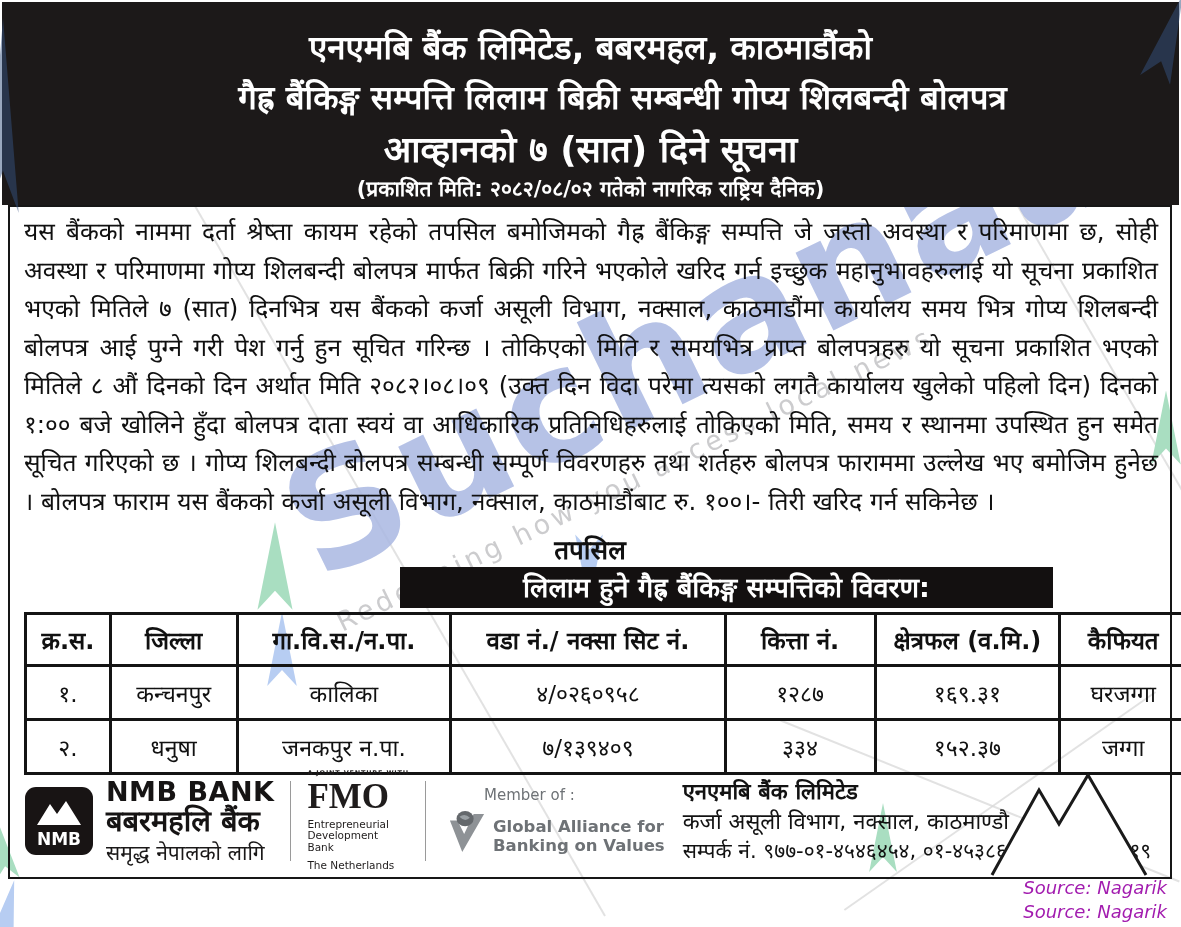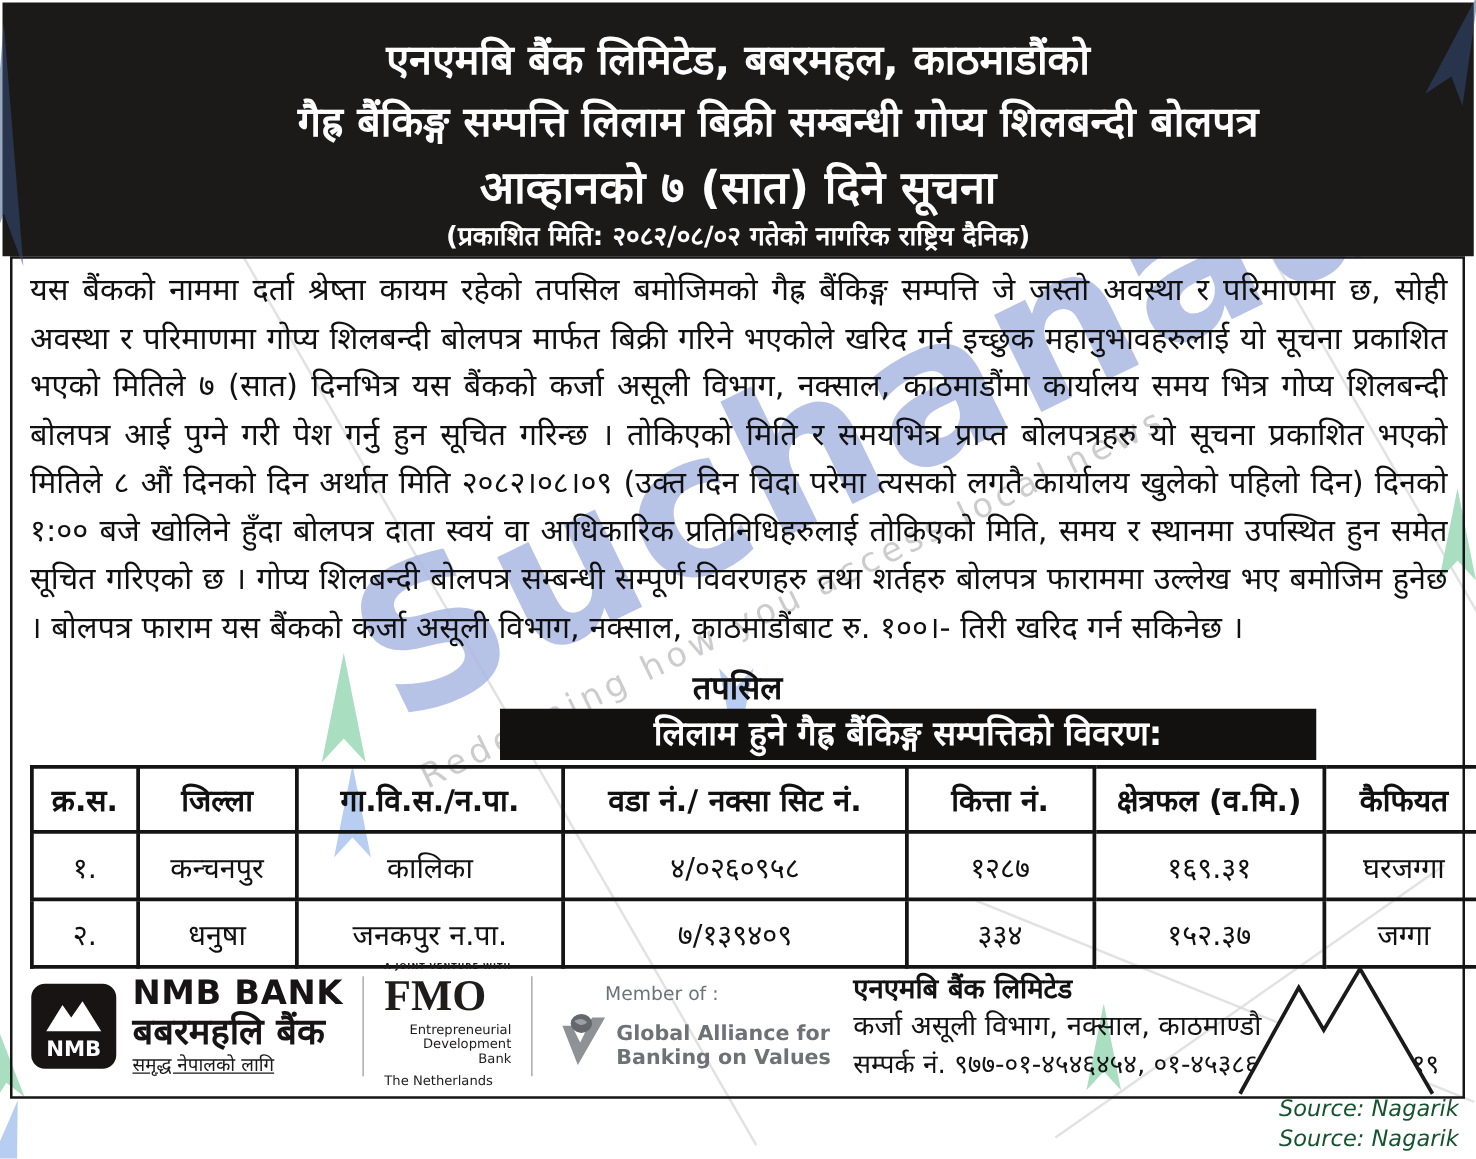--- a/index.html
+++ b/index.html
@@ -38,40 +38,40 @@
                      padding:0;}
   table.detail-table th{font-size:24px;font-weight:bold;height:49px;}
   table.detail-table td{font-size:23px;height:51px;}
   .c0{width:7.3%;} .c1{width:10.9%;} .c2{width:18.4%;} .c3{width:23.6%;} .c4{width:12.9%;} .c5{width:15.9%;} .c6{width:10.9%;}
 
   
   .footer{position:absolute;left:0;right:0;bottom:0;height:112px;display:flex;align-items:center;padding:0 14px;}
   .nmb-text{margin-left:12px;line-height:1.05;}
   .nmb-en{font-size:27px;font-weight:bold;letter-spacing:.5px;color:#161414;}
   .nmb-np{font-size:29px;font-weight:bold;color:#161414;}
-  .nmb-tag{font-size:15px;margin-top:5px;color:#1a1818;text-decoration:underline;}
+  .nmb-tag{font-size:21px;margin-top:5px;color:#1a1818;}
   .vdiv{width:1px;height:80px;background:#9a9a9a;margin:0 16px;}
   .fmo{line-height:1.1;color:#1f1c1c;}
   .fmo-joint{font-size:6.5px;font-weight:bold;letter-spacing:.8px;}
   .fmo-name{font-size:35px;font-weight:bold;font-family:"Liberation Serif","DejaVu Serif",serif;margin:1px 0 2px 0;}
-  .fmo-sub{font-size:10.5px;text-align:right;}
+  .fmo-sub{font-size:10.5px;}
   .fmo-nl{font-size:10.5px;margin-top:7px;}
   .member{margin-left:6px;}
   .member-of{font-size:15px;color:#6e7276;margin-bottom:4px;margin-left:36px;}
   .gabv-row{display:flex;align-items:flex-end;}
   .gabv-name{font-size:16.5px;font-weight:bold;color:#6e7276;line-height:1.15;margin-left:7px;}
   .contact{margin-left:18px;line-height:1.35;color:#121212;}
   .contact-l1{font-size:22px;font-weight:bold;}
   .contact-l2{font-size:22px;}
   .contact-l3{font-size:21px;}
   .mountain{position:absolute;right:18px;bottom:0px;}
 
   
   .source-credit{position:absolute;right:14px;top:876px;text-align:right;font-style:italic;font-size:18px;
-                 color:#14532d;line-height:1.35;z-index:5;}
+                 color:#a21caf;line-height:1.35;z-index:5;}
 </style>
 </head>
 <body>
 
 <div class="page">
 
   <div class="wm-layer">
     <div class="wm-line" style="left:-10px;top:560px;width:820px;transform:rotate(60deg);"></div>
     <div class="wm-line" style="left:880px;top:330px;width:420px;transform:rotate(60deg);"></div>
     <div class="wm-line" style="left:765px;top:800px;width:430px;transform:rotate(22deg);"></div>

